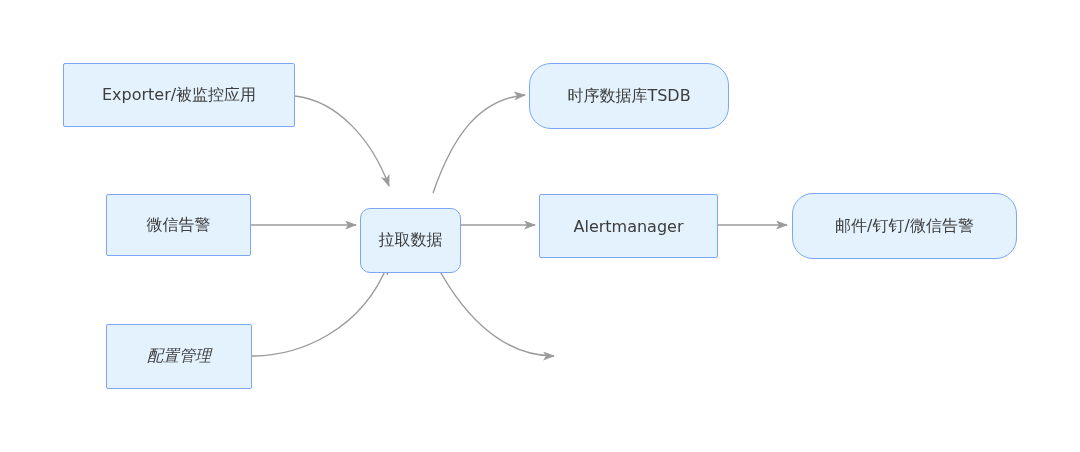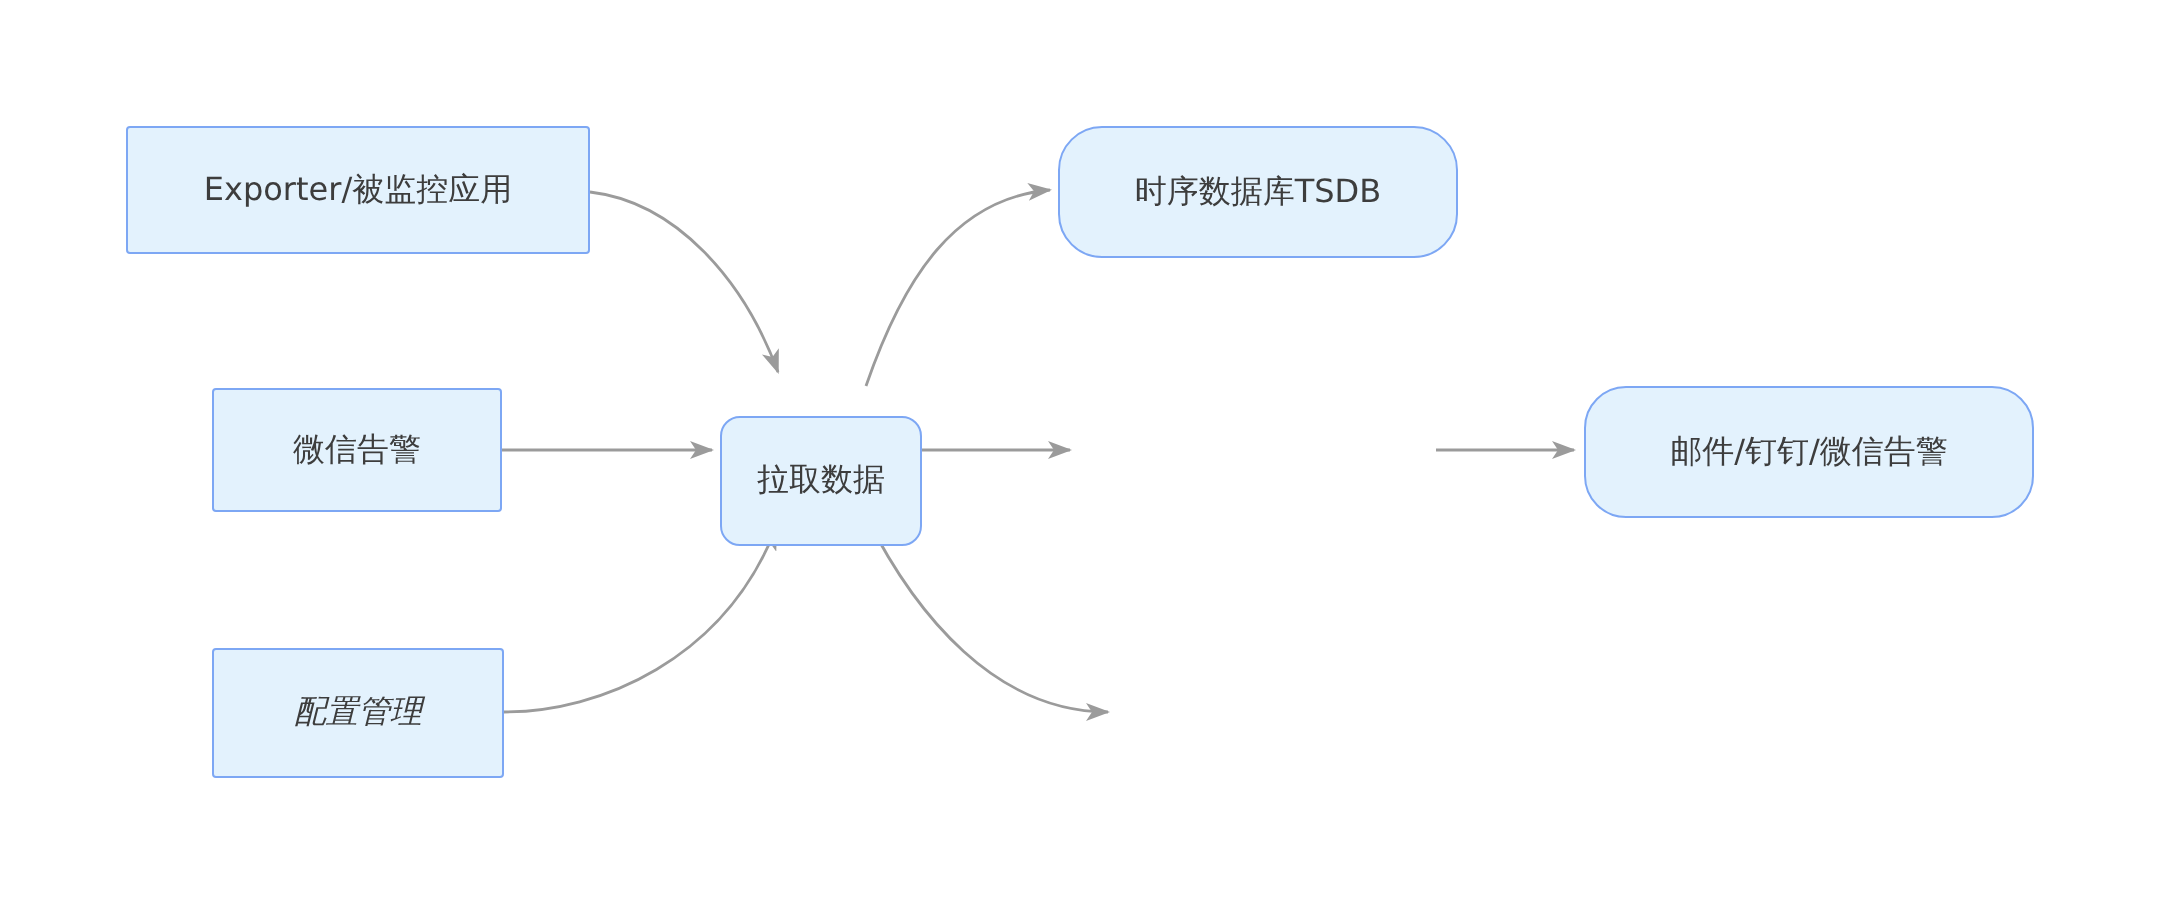--- a/index.html
+++ b/index.html
@@ -97,19 +97,22 @@
   </div>
 
   <div class="node rounded node-pull-data">
     <span>拉取数据</span>
   </div>
 
   <div class="node node-tsdb">
     <span>时序数据库TSDB</span>
   </div>
 
+  <div class="node node-alertmanager">
+    <span>Alertmanager</span>
+  </div>
 
 
   <div class="node node-alert-notify">
     <span>邮件/钉钉/微信告警</span>
   </div>
 
 </div>
 
 </body></html>

